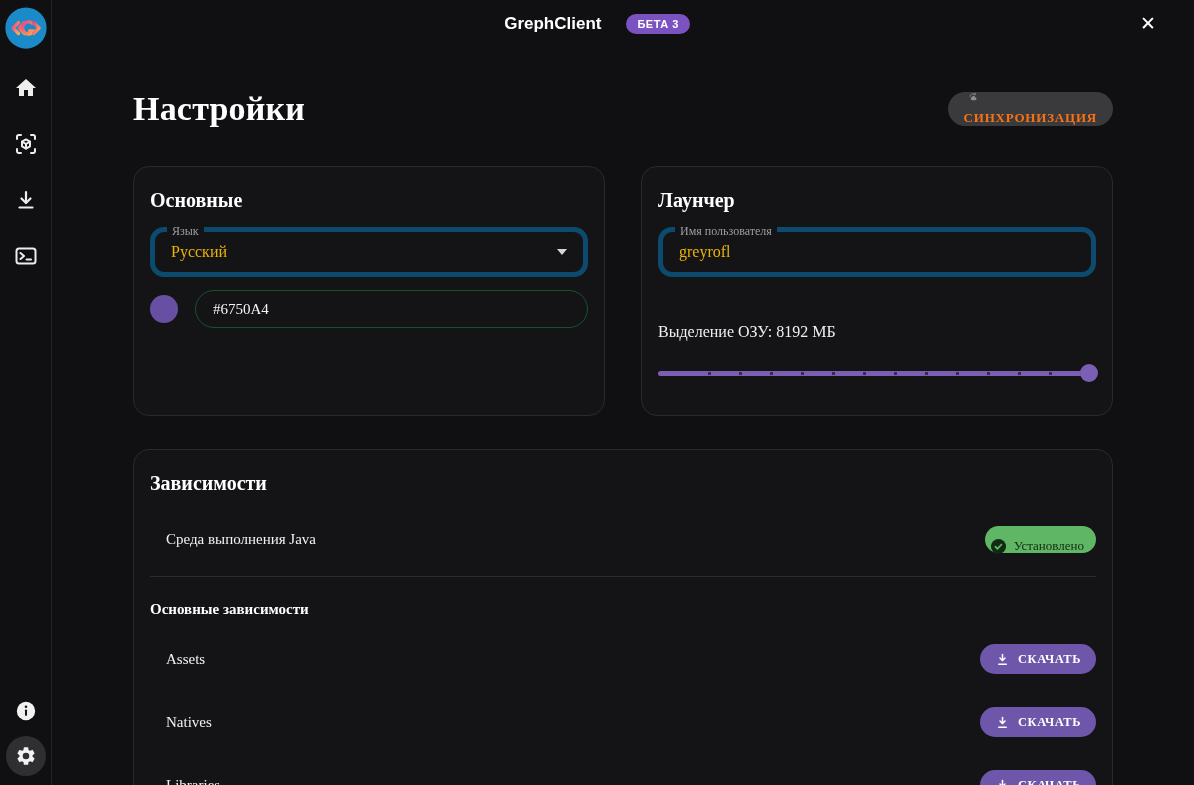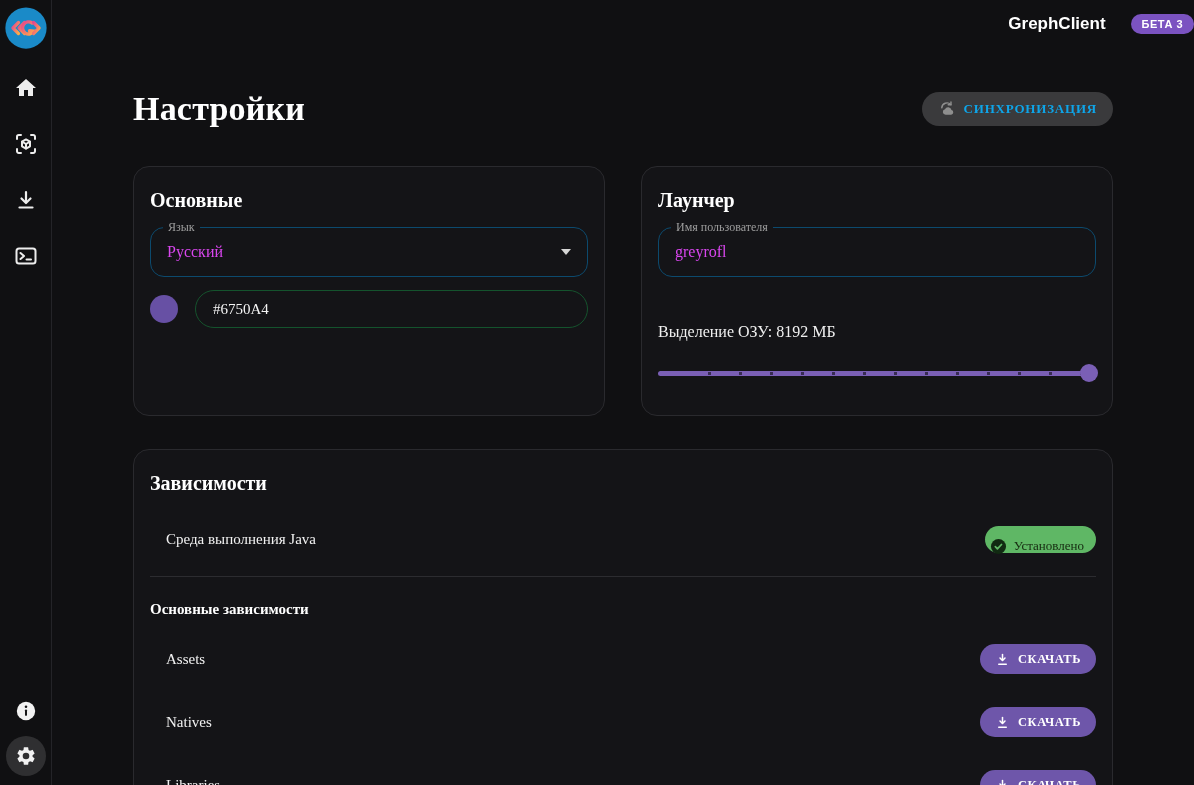--- a/index.html
+++ b/index.html
@@ -28,21 +28,21 @@
   .info-btn svg { width:22px; height:22px; display:block; }
   .gear-btn {
     width:40px; height:40px; border-radius:50%; background:#2f2f31;
     display:flex; align-items:center; justify-content:center; cursor:pointer;
   }
   .gear-btn svg { width:22px; height:22px; }
 
   
   .header {
     position:absolute; left:0; top:0; width:1194px; height:48px;
-    display:flex; align-items:center; justify-content:flex-end; gap:25px; z-index:4;
+    display:flex; align-items:center; justify-content:center; gap:25px; z-index:4;
   }
   .app-title { font-size:17px; font-weight:700; color:#fff; }
   .beta-badge {
     background:#7B53C1; color:#fff; font-size:11px; font-weight:700;
     letter-spacing:.5px; padding:4px 11px; border-radius:11px;
   }
   .close-btn {
     position:absolute; top:10px; right:32px; width:28px; height:28px;
     color:#fff; font-size:19px; line-height:28px; text-align:center; cursor:pointer;
   }
@@ -50,44 +50,45 @@
   
   .main {
     position:absolute; left:52px; top:0; width:1142px; height:785px;
     padding:90px 81px 0 81px;
     font-family:Liberation Serif, serif;
   }
   .page-head { display:flex; align-items:center; justify-content:space-between; }
   .page-title { font-size:34px; font-weight:700; color:#fff; letter-spacing:.2px; }
   .sync-btn {
     height:34px; padding:0 16px; border-radius:17px; background:#3a3a3c;
-    color:#0ea5e9; font-size:13px; font-weight:700; letter-spacing:.8px;
-    display:flex; align-items:center; gap:8px; cursor:default; border:none;
+    color:#f97316; font-size:13px; font-weight:700; letter-spacing:.8px;
+    display:flex; align-items:flex-start; gap:8px; cursor:default; border:none;
     font-family:inherit;
+    flex-direction:column;
   }
   .sync-btn svg { width:18px; height:18px; }
 
   .cards-row { margin-top:38px; display:grid; grid-template-columns:1fr 1fr; gap:36px; }
   .card {
     background:#141417; border:1px solid #2a2a2e; border-radius:16px;
     padding:16px;
   }
   .card.small { height:250px; }
   .card-title { margin-top:6px; font-size:20px; font-weight:700; color:#fff; }
 
   .field {
     position:relative; margin-top:15px; height:50px;
-    border:1px solid #0c4a6e; border-radius:14px;
+    border:5px solid #0c4a6e; border-radius:14px;
     display:flex; align-items:center; padding:0 16px; cursor:pointer;
   }
   .field-label {
     position:absolute; top:-8px; left:12px; background:#141417; padding:0 5px;
     font-size:12px; color:#9e9e9e; line-height:15px;
   }
-  .field-value { font-size:16px; color:#d946ef; }
+  .field-value { font-size:16px; color:#eab308; }
   .caret {
     margin-left:auto; width:0; height:0;
     border-left:5px solid transparent; border-right:5px solid transparent;
     border-top:6px solid #d6d6d6;
   }
 
   .section-label { margin-top:46px; font-size:15px; color:#f0f0f0; }
   .accent-row { margin-top:13px; display:flex; align-items:center; gap:17px; }
   .swatch { width:28px; height:28px; border-radius:50%; flex:0 0 auto; cursor:pointer; }
   .accent-input {

